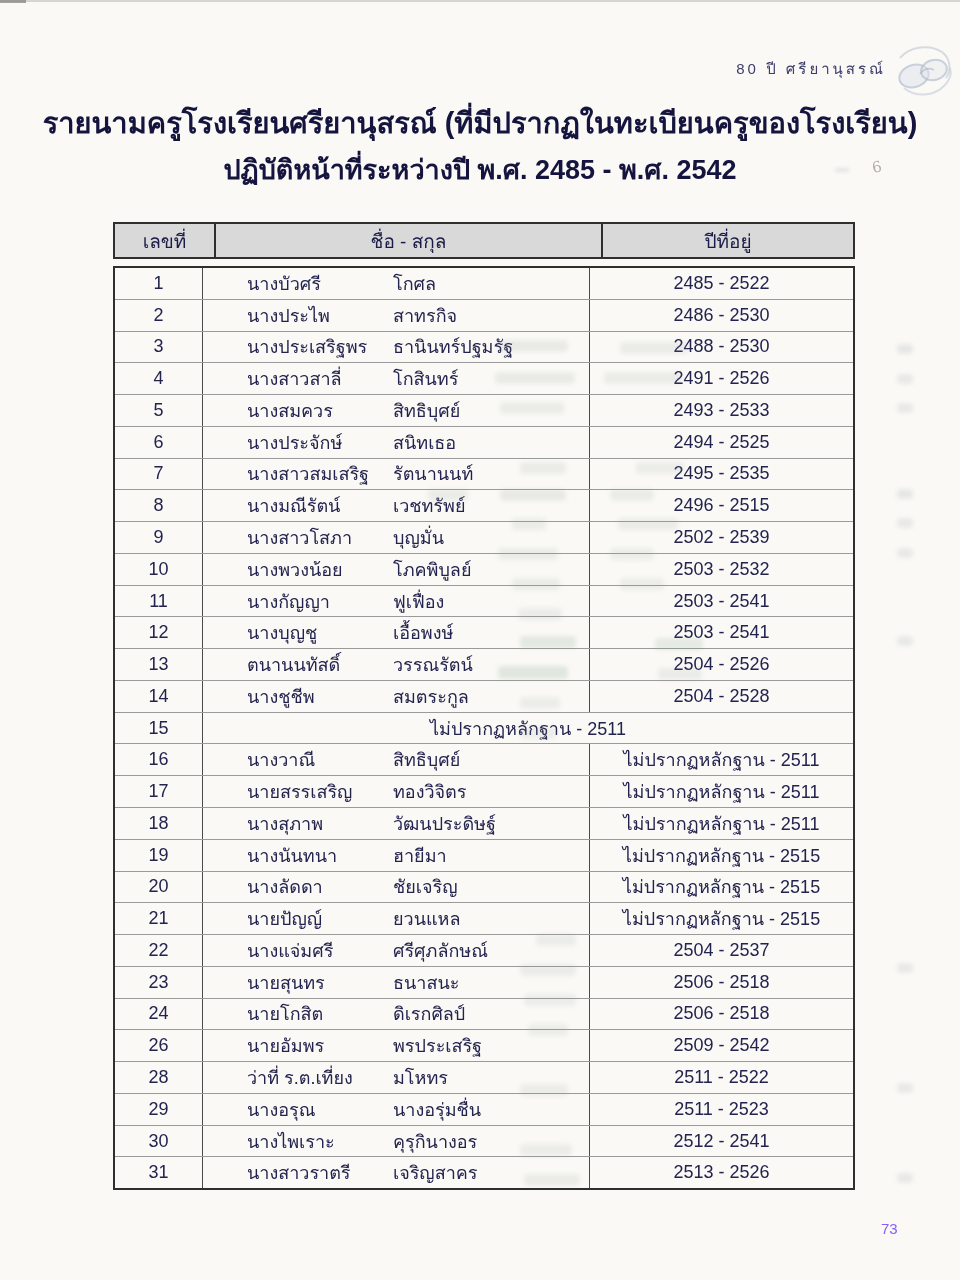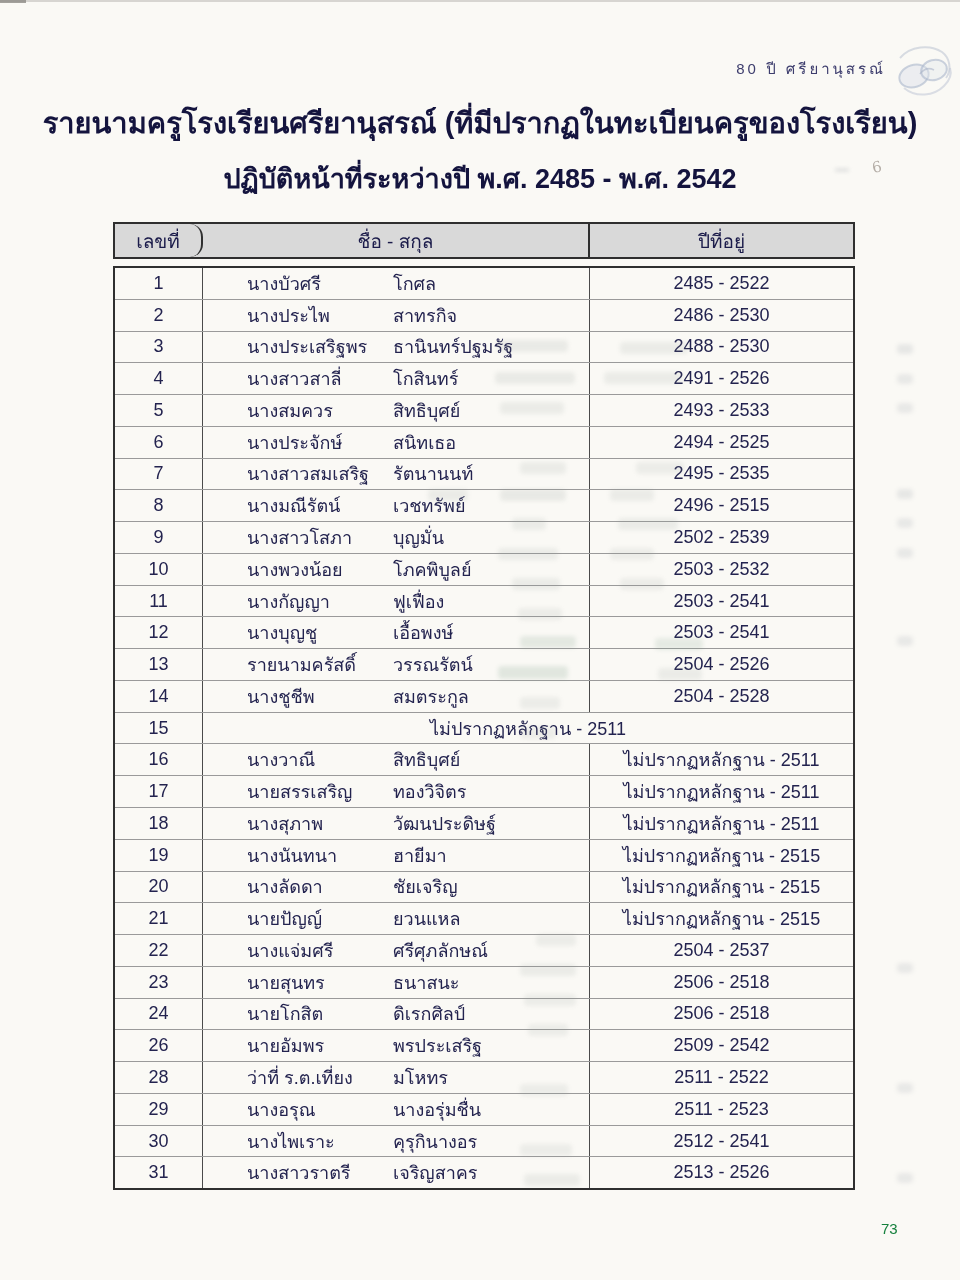--- a/index.html
+++ b/index.html
@@ -12,52 +12,52 @@
   .scan-corner{position:absolute;left:0;top:0;width:26px;height:3px;background:#8d8b86;opacity:.8;}
 
   .brand{
     position:absolute;top:57px;right:74px;
     font-size:15px;letter-spacing:3px;color:#3d3d6d;white-space:nowrap;
   }
   .logo{position:absolute;top:40px;right:4px;width:66px;height:68px;opacity:.8;}
 
   .title{position:absolute;top:102px;left:0;width:100%;text-align:center;color:#14143e;font-weight:bold;}
   .title .l1{font-size:29px;line-height:42px;white-space:nowrap;text-align:center;}
-  .title .l2{font-size:27px;line-height:38px;margin-top:16px;}
+  .title .l2{font-size:27px;line-height:38px;margin-top:7px;}
 
   .pencil{position:absolute;left:872px;top:158px;font-size:15px;color:#a39b93;
     transform:rotate(-12deg);font-family:"DejaVu Serif","Liberation Serif",serif;opacity:.8;}
 
   
   .thead{
     position:absolute;left:113px;top:222px;width:742px;height:37px;
     background:#d9d9d9;border:2px solid #2f2f2f;box-sizing:border-box;
     display:flex;font-size:19px;color:#1b1b4a;
   }
   .thead .hcell{display:flex;align-items:center;justify-content:center;box-sizing:border-box;}
-  .h-no{width:88px;border-right:2px solid #2f2f2f;border-radius:13px;}
+  .h-no{width:101px;border-right:2px solid #2f2f2f;}
   .h-name{width:387px;border-right:2px solid #2f2f2f;}
   .h-years{flex:1;}
 
   
   .tbody{
     position:absolute;left:113px;top:266px;width:742px;height:924px;
     border:2px solid #2f2f2f;box-sizing:border-box;
     display:flex;flex-direction:column;font-size:18px;
   }
   .trow{flex:1;display:flex;box-sizing:border-box;}
   .trow.sep{border-top:1px solid #9a9a9a;}
   .cell{box-sizing:border-box;display:flex;align-items:center;}
   .c-no{width:88px;justify-content:center;border-right:1px solid #4a4a4a;}
   .c-name{width:387px;padding-left:44px;position:relative;border-right:1px solid #4a4a4a;}
   .c-name .last{position:absolute;left:162px;white-space:nowrap;margin-left:28px;}
   .c-name .first{white-space:nowrap;}
   .c-years{flex:1;justify-content:center;white-space:nowrap;}
 
-  .pageno{position:absolute;left:881px;top:1220px;font-size:15px;color:#15803d;}
+  .pageno{position:absolute;left:881px;top:1220px;font-size:15px;color:#8b5cf6;}
 
   .artifact{position:absolute;border-radius:4px;filter:blur(2px);pointer-events:none;}
 </style>
 </head>
 <body>
 
 <div class="page">
 
   <div class="scan-topline"></div>
   <div class="scan-corner"></div>
@@ -178,21 +178,21 @@
         <div class="cell c-no">12</div>
         <div class="cell c-name">
           <span class="first">นางบุญชู</span>
           <span class="last">เอื้อพงษ์</span>
         </div>
         <div class="cell c-years">2503 - 2541</div>
       </div>
       <div class="trow sep">
         <div class="cell c-no">13</div>
         <div class="cell c-name">
-          <span class="first">รายนามครัสดิ์</span>
+          <span class="first">ตนานนทัสดิ์</span>
           <span class="last">วรรณรัตน์</span>
         </div>
         <div class="cell c-years">2504 - 2526</div>
       </div>
       <div class="trow sep">
         <div class="cell c-no">14</div>
         <div class="cell c-name">
           <span class="first">นางชูชีพ</span>
           <span class="last">สมตระกูล</span>
         </div>

